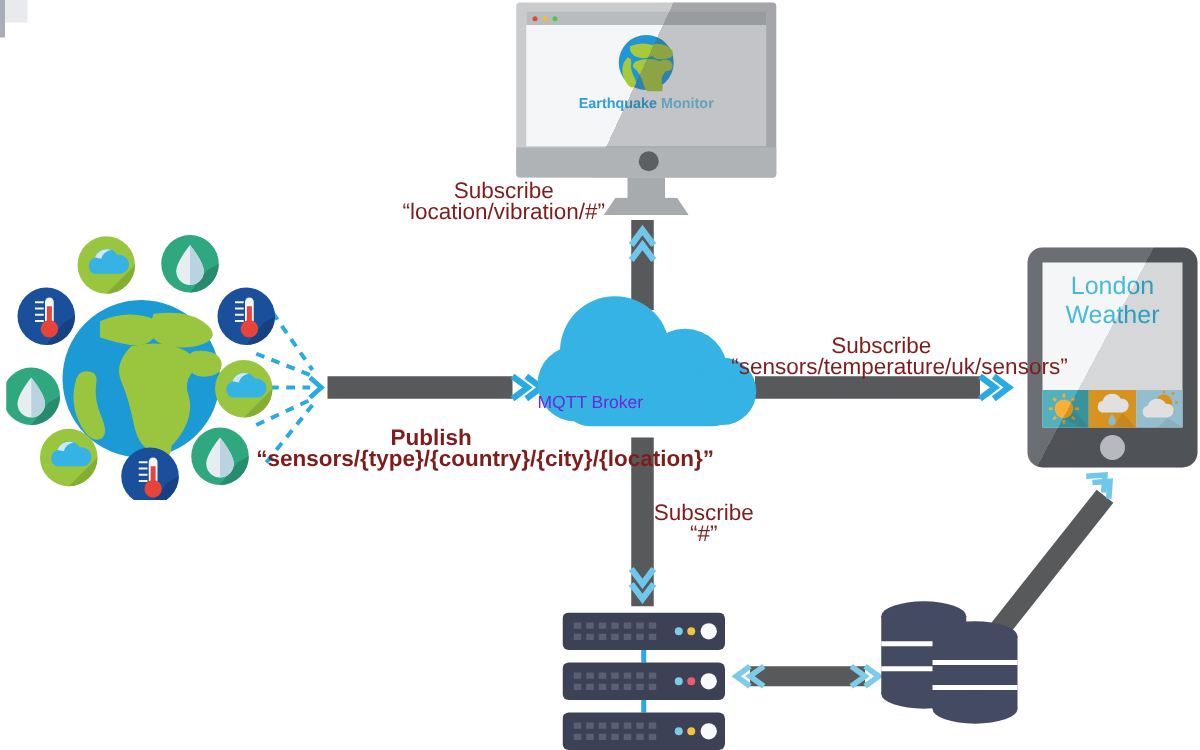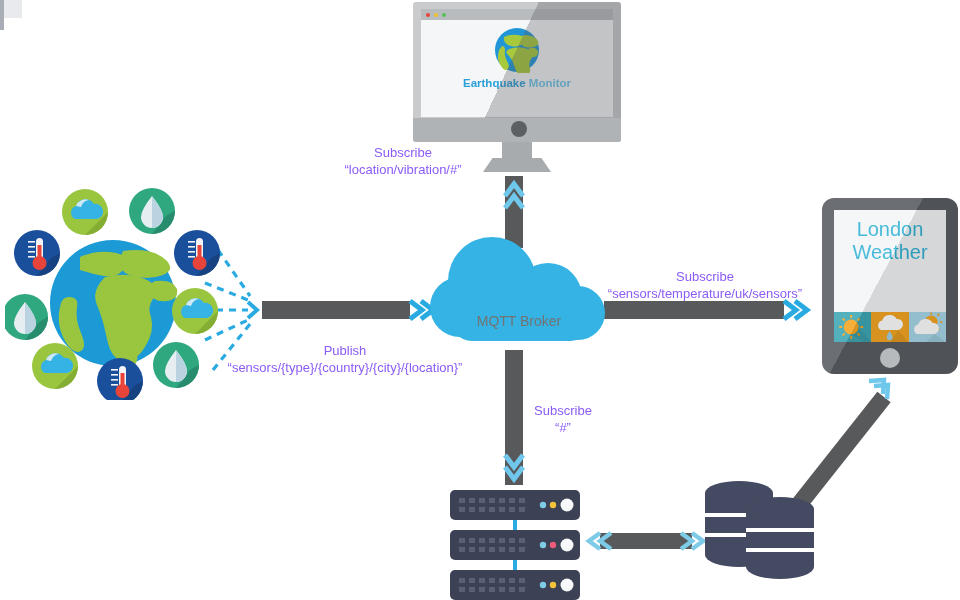--- a/index.html
+++ b/index.html
@@ -6,21 +6,21 @@
   body{
     width:960px;height:600px;background:#ffffff;
     font-family:"Liberation Sans", sans-serif;
     overflow:hidden;position:relative;
   }
   .stage{position:absolute;left:0;top:0;width:960px;height:600px;}
   .edge-strip{position:absolute;left:0;top:0;width:4px;height:30px;background:#a9adb6;}
   .edge-strip2{position:absolute;left:0;top:0;width:22px;height:18px;background:#e9eaee;}
 
   
-  .label{position:absolute;text-align:center;color:#8b5cf6;font-size:13px;line-height:17px;white-space:nowrap;}
+  .label{position:absolute;text-align:center;color:#7f1d1d;font-size:18px;line-height:17px;white-space:nowrap;}
   .label .l1{display:block;}
   .label .l2{display:block;}
 
   
   #monitor{position:absolute;left:413px;top:2px;width:208px;height:172px;}
   .mon-body{position:absolute;left:0;top:0;width:208px;height:140px;background:#c9cbcd;border-radius:3px;}
   .mon-body-dark{position:absolute;left:0;top:0;width:208px;height:140px;
     background:linear-gradient(115deg, rgba(90,93,97,0.0) 0%, rgba(90,93,97,0.0) 46%, rgba(78,80,84,0.30) 46%, rgba(78,80,84,0.30) 100%);
     border-radius:3px;}
   .mon-screen{position:absolute;left:8px;top:7px;width:192px;height:108px;background:#f4f6f8;}
@@ -34,21 +34,21 @@
   .eq{color:#2a9fd8;}
   .mo{color:#6fc5ea;}
   .mon-chin{position:absolute;left:0;top:116px;width:208px;height:24px;background:#b0b3b6;border-radius:0 0 3px 3px;}
   .mon-knob{position:absolute;left:98px;top:119px;width:16px;height:16px;border-radius:50%;background:#5d6063;}
   .mon-neck{position:absolute;left:89px;top:140px;width:30px;height:18px;background:#a8abae;}
   .mon-base{position:absolute;left:70px;top:156px;width:68px;height:14px;background:#a8abae;
      clip-path:polygon(14% 0,86% 0,100% 100%,0 100%);}
 
   
   #cloud{position:absolute;left:430px;top:235px;width:178px;height:108px;}
-  .cl-text{position:absolute;left:0;top:78px;width:178px;text-align:center;color:#737373;font-size:14px;}
+  .cl-text{position:absolute;left:0;top:78px;width:178px;text-align:left;color:#6d28d9;font-size:14px;}
 
   
   #phone{position:absolute;left:822px;top:198px;width:136px;height:176px;}
   .ph-shell{position:absolute;left:0;top:0;width:136px;height:176px;background:#5a5d63;border-radius:12px;}
   .ph-shade{position:absolute;left:0;top:0;width:136px;height:176px;border-radius:12px;
     background:linear-gradient(118deg, rgba(255,255,255,0.10) 0%, rgba(255,255,255,0.10) 44%, rgba(0,0,0,0.12) 44%, rgba(0,0,0,0.12) 100%);}
   .ph-screen{position:absolute;left:12px;top:12px;width:112px;height:132px;background:#f3f5f6;}
   .ph-title{position:absolute;left:0;top:8px;width:112px;text-align:center;color:#34b3d6;font-size:20px;line-height:23px;}
   .ph-row{position:absolute;left:0;bottom:0;width:112px;height:30px;display:flex;}
   .ph-cell{flex:1;position:relative;}
@@ -392,21 +392,21 @@
         <rect x="46" y="73" width="68" height="4" fill="#ffffff"></rect>
       </g>
     </svg>
   </div>
 
   <div class="label" style="left:283px;top:144px;width:240px;">
     <span class="l1">Subscribe</span>
     <span class="l2">“location/vibration/#”</span>
   </div>
 
-  <div class="label" style="left:205px;top:342px;width:280px;">
+  <div class="label" style="left:205px;top:342px;width:280px;font-weight:bold;">
     <span class="l1">Publish</span>
     <span class="l2">“sensors/{type}/{country}/{city}/{location}”</span>
   </div>
 
   <div class="label" style="left:585px;top:268px;width:240px;">
     <span class="l1">Subscribe</span>
     <span class="l2">“sensors/temperature/uk/sensors”</span>
   </div>
 
   <div class="label" style="left:503px;top:402px;width:120px;">

